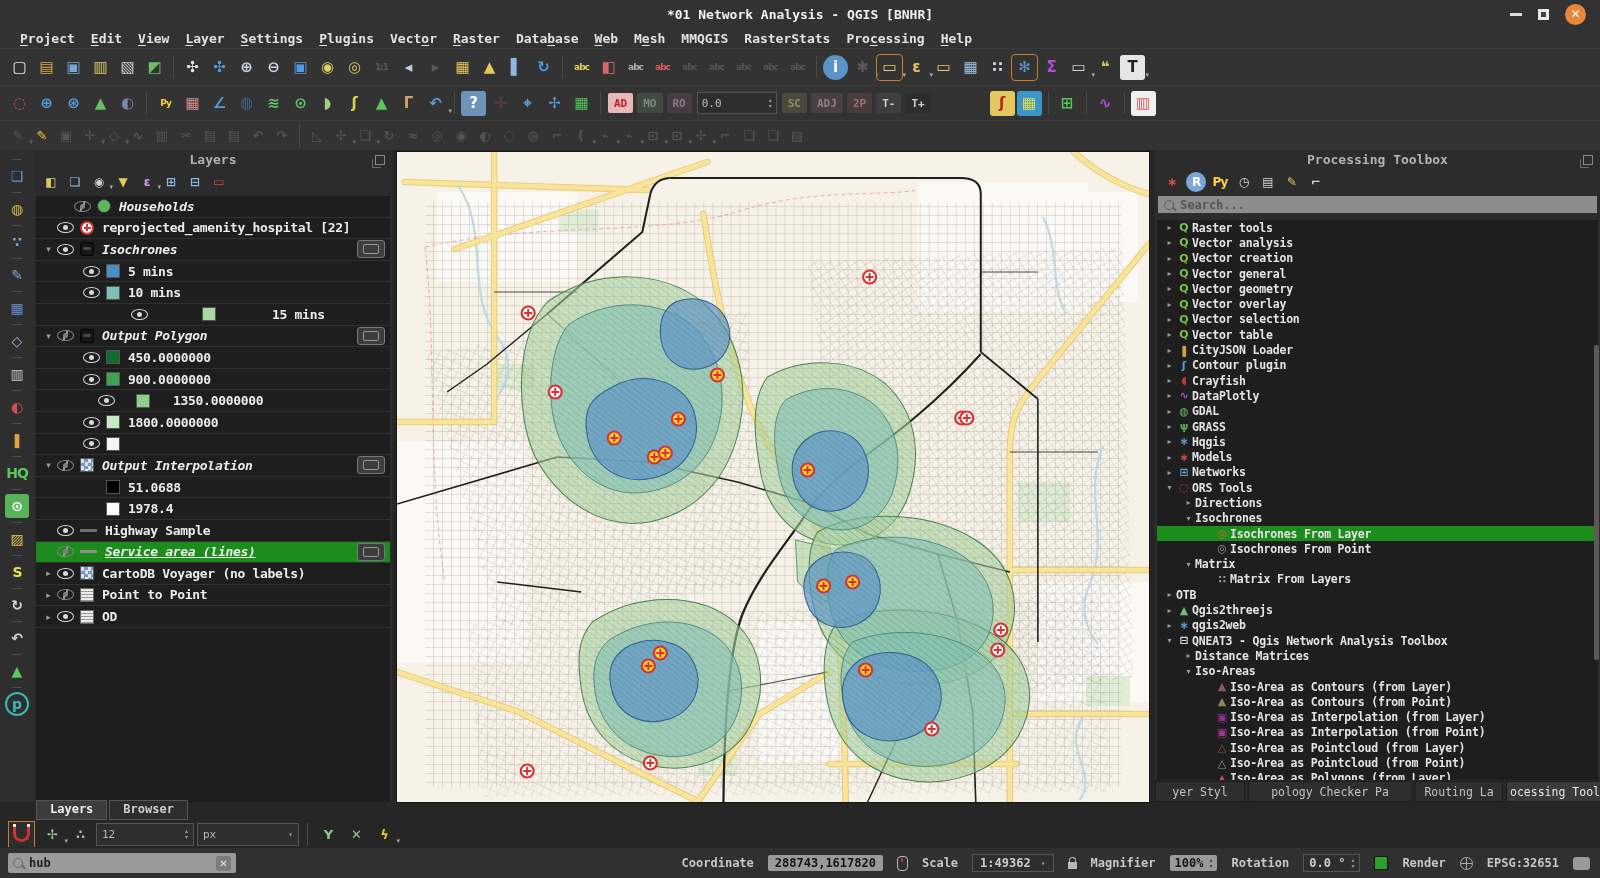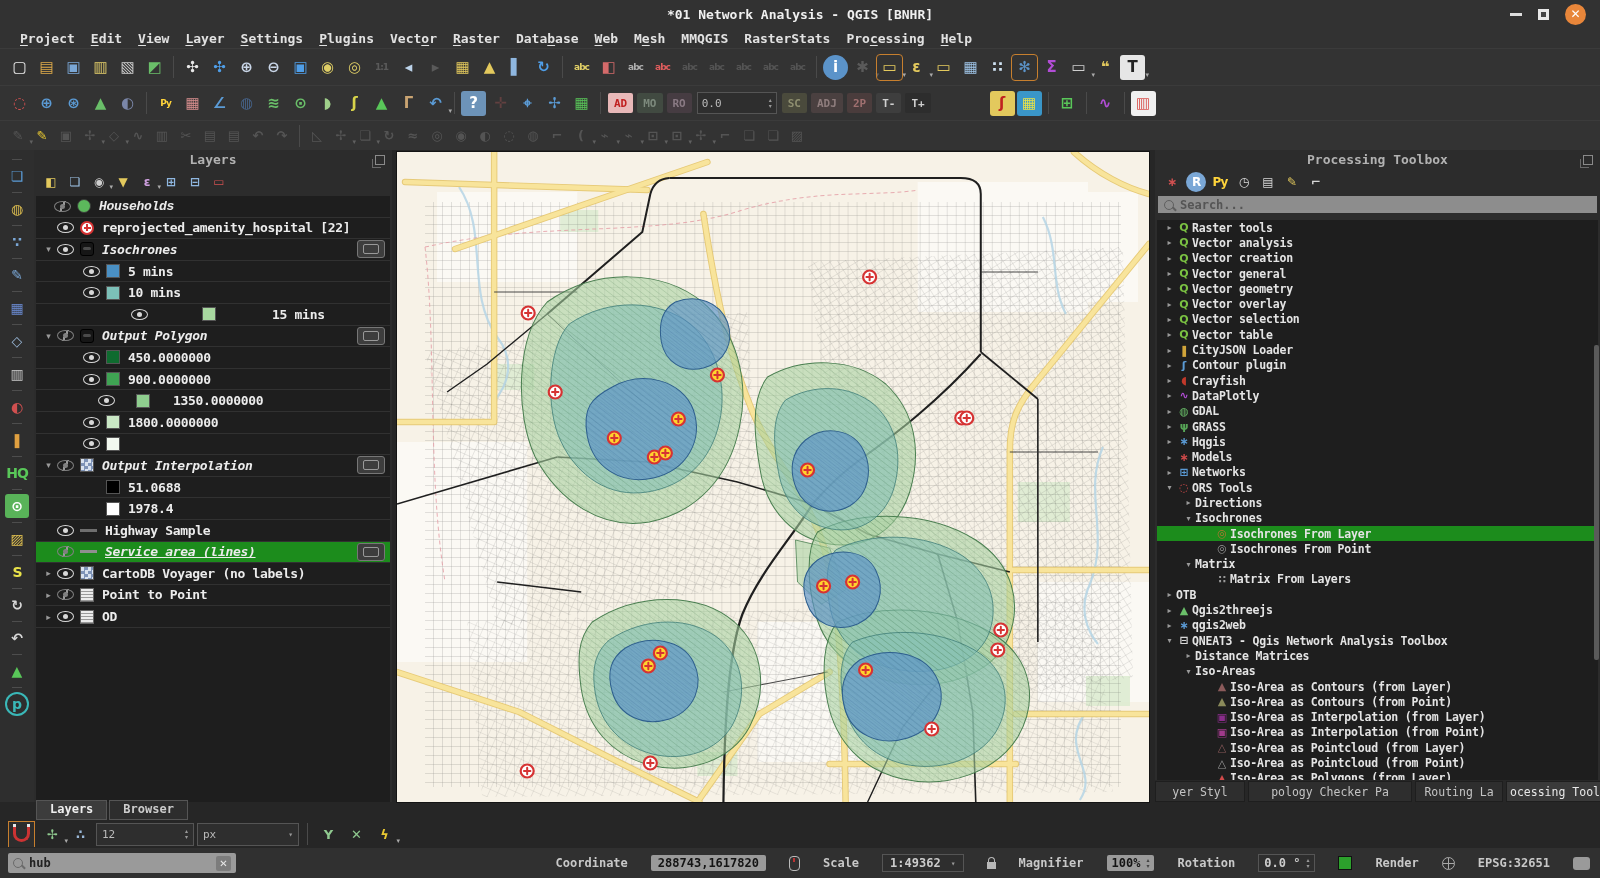--- a/index.html
+++ b/index.html
@@ -121,21 +121,21 @@
     align-items:center;font-size:11px;padding:0 5px;justify-content:space-between;flex:none}
   
   #statusbar{position:absolute;left:0;top:847px;width:1600px;height:31px;background:#303030;display:flex;
     align-items:center;font-size:12px;font-weight:bold;color:#c8c8c8;border-top:1px solid #262626;box-sizing:border-box}
   #locator{margin-left:8px;width:228px;height:20px;background:#9a9a9a;border-radius:2px;display:flex;
     align-items:center;gap:6px;padding:0 5px;color:#222;box-sizing:border-box}
   #locator .mag{border-color:#6a6a6a}
   #locator .mag::after{background:#6a6a6a}
   .clear-x{margin-left:auto;width:15px;height:15px;background:#7c7c7c;color:#e8e8e8;display:flex;
     align-items:center;justify-content:center;font-size:10px;border-radius:2px;font-family:"DejaVu Sans",sans-serif}
-  #status-right{margin-left:auto;display:flex;align-items:center;gap:23px;padding-right:10px}
+  #status-right{margin-left:auto;display:flex;align-items:center;gap:14px;padding-right:10px}
   .sval{background:#9a9a9a;color:#141414;padding:1px 7px;border-radius:2px}
   .scombo{background:#2e2e2e;border:1px solid #555;color:#ccc;padding:1px 7px;display:flex;gap:10px;align-items:center}
   .sspin-dark{background:#2e2e2e;border:1px solid #555;color:#ccc;padding:1px 5px;display:flex;gap:6px;align-items:center}
   .sspin-light{background:#9a9a9a;color:#141414;padding:1px 5px;display:flex;gap:6px;align-items:center;border-radius:2px}
   .mouse-ic{width:9px;height:13px;border:1.5px solid #bbb;border-radius:4px;position:relative}
   .mouse-ic::after{content:"";position:absolute;left:50%;top:1px;width:1.5px;height:4px;background:#bb3333;margin-left:-1px}
   .lock-ic{width:9px;height:7px;background:#b8b8b8;position:relative;margin-top:4px}
   .lock-ic::before{content:"";position:absolute;left:1px;top:-5px;width:5px;height:5px;border:1.5px solid #b8b8b8;border-bottom:none;border-radius:4px 4px 0 0}
   .render-check{width:12px;height:12px;background:#2ca02c;border:1px solid #111}
   .crs-globe{width:13px;height:13px;border-radius:50%;border:1.5px solid #a8a8a8;position:relative;box-sizing:border-box}
@@ -351,21 +351,21 @@
       <div class="ticon" style="color: rgb(227, 201, 93);">◧</div>
       <div class="ticon" style="color: rgb(159, 197, 232);">❏</div>
       <div class="ticon" style="color: rgb(207, 207, 207);">◉<span class="dd">▾</span></div>
       <div class="ticon" style="color: rgb(227, 201, 93);">▼</div>
       <div class="ticon" style="color: rgb(207, 160, 224);">ε<span class="dd">▾</span></div>
       <div class="ticon" style="color: rgb(143, 183, 224);">⊞</div>
       <div class="ticon" style="color: rgb(143, 183, 224);">⊟</div>
       <div class="ticon" style="color: rgb(208, 80, 80);">▭</div>
     </div>
   <div id="layers-tree">
-      <div class="lrow" style="padding-left: 3px; font-family: Liberation Mono, monospace;">
+      <div class="lrow" style="padding-left: 23px;">
         <div class="exp"></div>
         <div class="eye off"></div>
         <div class="sw circle" style="background: rgb(92, 184, 92);"></div>
         <div class="lbl it">Households</div>
       </div>
       <div class="lrow" style="padding-left: 6px;">
         <div class="exp"></div>
         <div class="eye"></div>
         <div class="sw hospital"></div>
         <div class="lbl">reprojected_amenity_hospital [22]</div>

